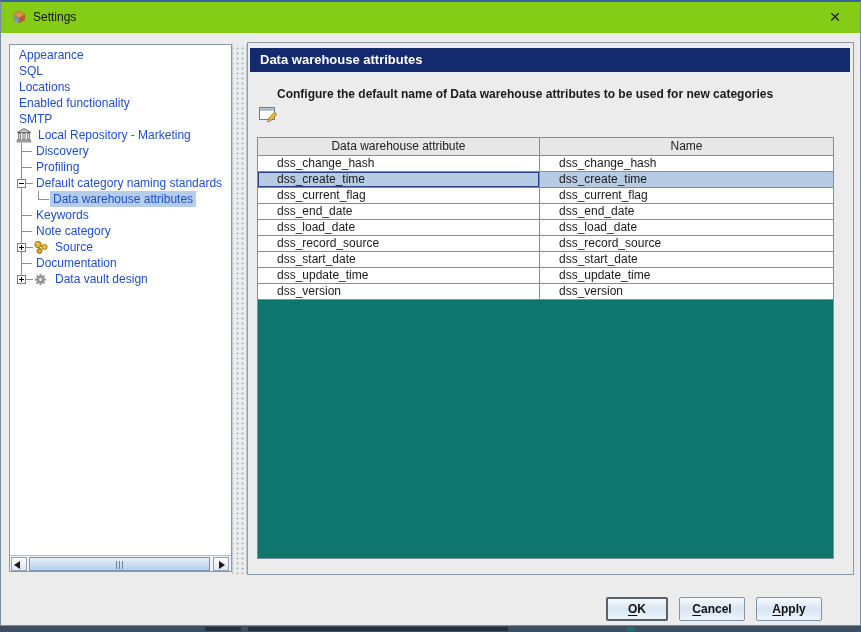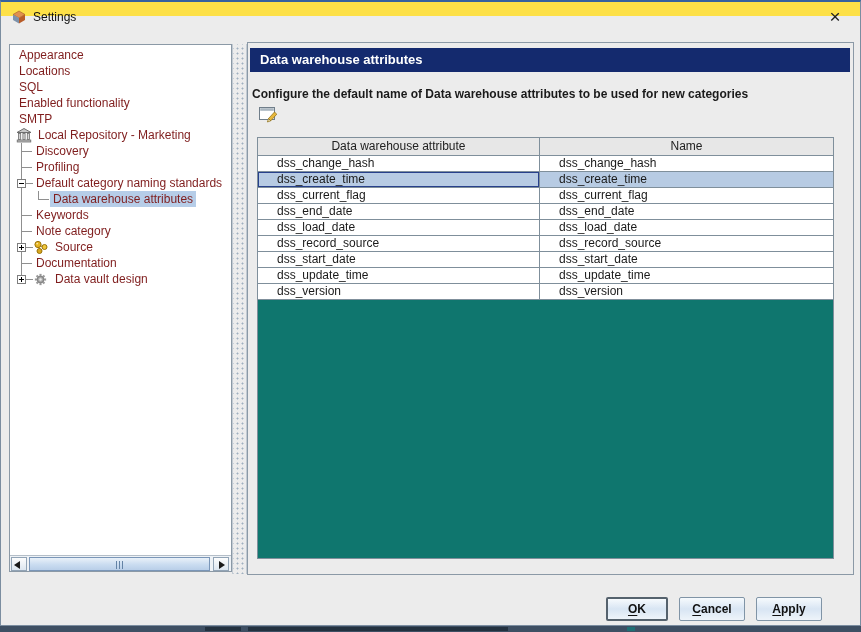--- a/index.html
+++ b/index.html
@@ -1,27 +1,27 @@
 <!DOCTYPE html>
 <html><head>
 <meta charset="utf-8">
 <style>
   html,body{margin:0;padding:0;background:#555;}
   *{box-sizing:border-box;}
   .screen{position:relative;width:861px;height:632px;font-family:"Liberation Sans",sans-serif;overflow:hidden;background:#3e4f63;}
   .dialog{position:absolute;left:0;top:0;width:861px;height:626px;background:#ececec;border:1px solid #7b8da0;border-top:2px solid #35619f;}
   
-  .titlebar{position:absolute;left:0;top:0;right:0;height:14px;background:#fde047;}
+  .titlebar{position:absolute;left:0;top:0;right:0;height:31px;background:#84cc16;}
   .titlebar .appicon{position:absolute;left:10px;top:7px;width:16px;height:16px;}
   .titlebar .title{position:absolute;left:32px;top:0;line-height:31px;font-size:12px;color:#111;}
   .closebtn{position:absolute;right:8px;top:2px;width:34px;height:26px;text-align:center;line-height:25px;font-size:19px;font-weight:300;color:#222;cursor:default;}
   
   .tree-panel{position:absolute;left:8px;top:42px;width:223px;height:528px;background:#ffffff;border:1px solid #8b99a6;}
   .tree{position:absolute;left:0;top:2px;right:0;bottom:17px;overflow:hidden;}
-  .trow{display:flex;align-items:center;height:16px;padding-left:6px;font-size:12px;color:#7f1d1d;white-space:nowrap;}
+  .trow{display:flex;align-items:center;height:16px;padding-left:6px;font-size:12px;color:#1d4ed8;white-space:nowrap;}
   .trow .lbl{padding:1px 3px;}
   .trow .lbl.sel{background:#b6cde8;}
   .trow .ticon{width:16px;height:15px;margin-right:3px;flex:none;}
   .tk{position:relative;width:17px;height:16px;flex:none;}
   .tk i{position:absolute;background:#8f8f8f;}
   .tk .v{left:5px;top:0;bottom:0;width:1px;}
   .tk .vt8{left:5px;top:0;height:8px;width:1px;}
   .tk .vt3{left:5px;top:0;height:4px;width:1px;}
   .tk .vb{left:5px;top:13px;bottom:0;width:1px;}
   .tk .h{left:5px;top:8px;width:11px;height:1px;}
@@ -38,21 +38,21 @@
   .arr.l{left:2px;border-right:6px solid #1a1a1a;border-left:none;}
   .arr.r{left:5px;border-left:6px solid #1a1a1a;border-right:none;}
   .hthumb{position:absolute;left:19px;top:1px;width:181px;height:14px;border:1px solid #7a96b8;background:linear-gradient(180deg,#e9f1f9 0%,#cadcf0 55%,#b9cfe8 100%);}
   .grip{position:absolute;left:50%;top:3px;width:8px;height:8px;margin-left:-4px;background:repeating-linear-gradient(90deg,#6383a6 0 1px,transparent 1px 3px);}
   
   .splitter{position:absolute;left:231px;top:42px;width:15px;height:530px;background:#ececec;border-left:1px solid #c2cad2;border-right:1px solid #c2cad2;
     background-image:radial-gradient(circle,#9fb0c0 0.9px,transparent 1.1px);background-size:5px 5px;background-position:2px 2px;}
   
   .right-panel{position:absolute;left:246px;top:40px;width:607px;height:533px;background:#ececec;border:1px solid #8b99a6;}
   .navy-header{position:absolute;left:2px;top:5px;right:3px;height:24px;background:#142a6e;color:#ffffff;font-size:13px;font-weight:bold;line-height:24px;padding-left:10px;}
-  .desc{position:absolute;left:4px;top:44px;font-size:12px;font-weight:bold;color:#1a1a1a;}
+  .desc{position:absolute;left:29px;top:44px;font-size:12px;font-weight:bold;color:#1a1a1a;}
   .editbtn{position:absolute;left:10px;top:64px;width:22px;height:18px;background:transparent;border:none;padding:0;cursor:default;}
   
   .table-wrap{position:absolute;left:9px;top:94px;width:577px;height:422px;border:1px solid #7f8f9b;background:#0f766e;overflow:hidden;}
   .thead{display:flex;height:18px;background:#e7e7e7;border-bottom:1px solid #7f8f9b;}
   .thcell{font-size:12px;color:#222;text-align:center;line-height:17px;overflow:hidden;white-space:nowrap;}
   .thcell.c1{width:282px;border-right:1px solid #7f8f9b;}
   .thcell.c2{flex:1;}
   .tbrow{display:flex;height:16px;background:#ffffff;border-bottom:1px solid #7f8f9b;}
   .tbrow.sel{background:#b7cbe3;}
   .tbcell{font-size:12px;color:#1a1a1a;line-height:15px;padding-left:19px;overflow:hidden;white-space:nowrap;}
@@ -90,24 +90,24 @@
       <span class="title">Settings</span>
       <span class="closebtn">×</span>
     </div>
 
     <div class="tree-panel">
       <div class="tree" id="tree">
           <div class="trow">
             <span class="lbl">Appearance</span>
           </div>
           <div class="trow">
+            <span class="lbl">SQL</span>
+          </div>
+          <div class="trow">
             <span class="lbl">Locations</span>
-          </div>
-          <div class="trow">
-            <span class="lbl">SQL</span>
           </div>
           <div class="trow">
             <span class="lbl">Enabled functionality</span>
           </div>
           <div class="trow">
             <span class="lbl">SMTP</span>
           </div>
           <div class="trow">
             <span class="ticon"><svg width="16" height="15" viewBox="0 0 16 15">
                 <polygon points="8,0.5 15,4.5 1,4.5" fill="#c8c8c8" stroke="#6e6e6e" stroke-width="1"></polygon>

